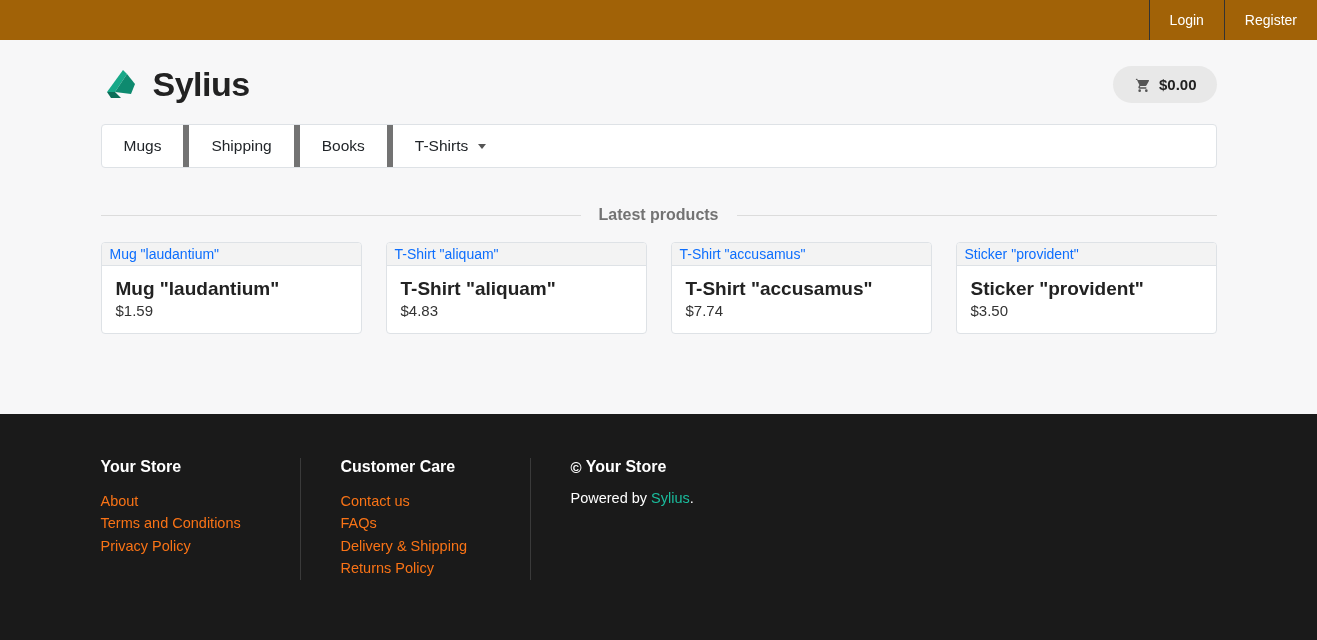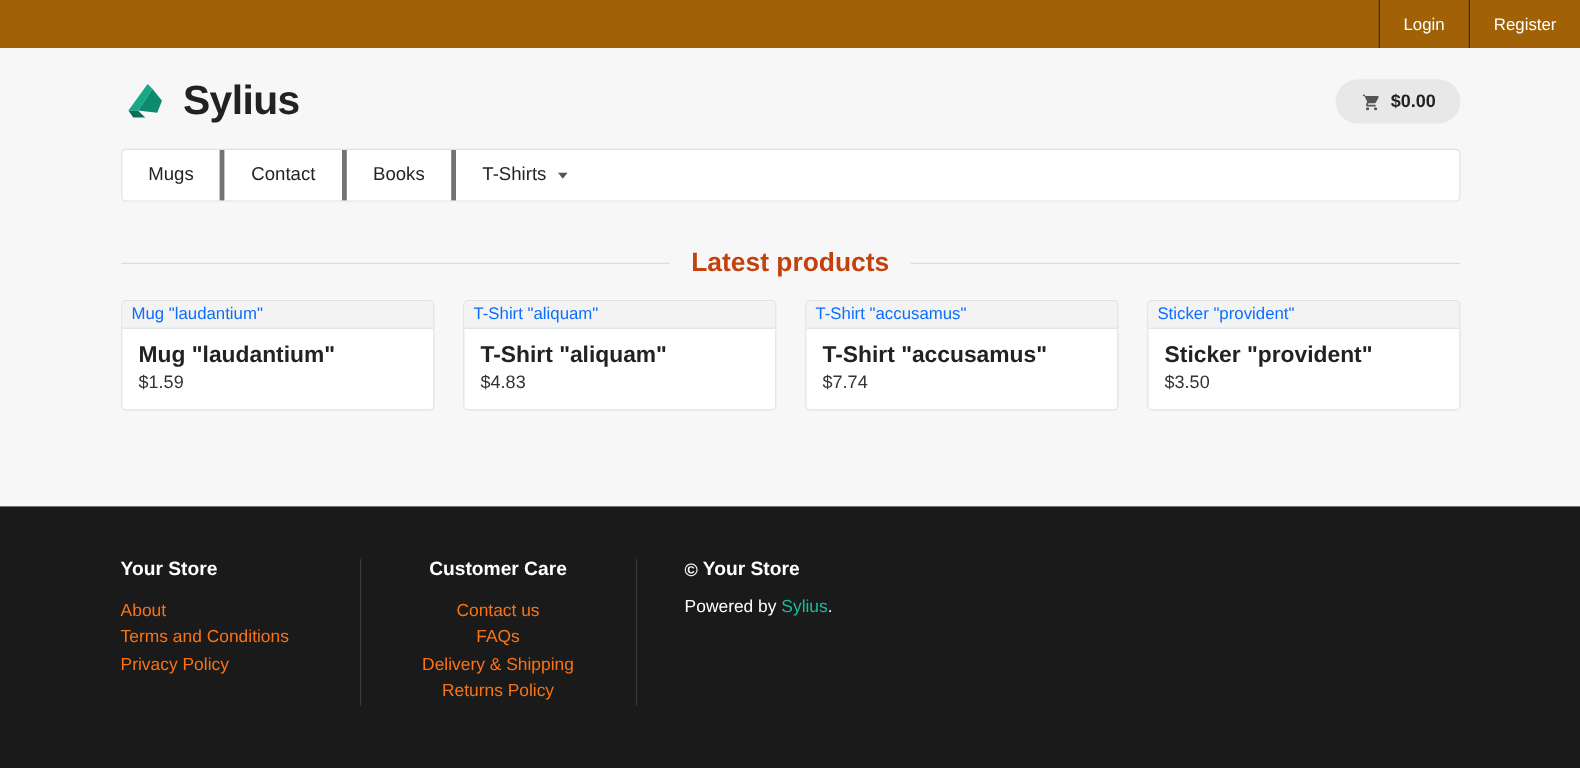--- a/index.html
+++ b/index.html
@@ -16,45 +16,45 @@
   .brand { display: flex; align-items: center; gap: 12px; }
   .brand .logo-svg { width: 40px; height: 40px; }
   .brand-name { font-size: 34px; font-weight: 600; color: #222; letter-spacing: -0.5px; }
   
   .cart-button { background: #e8e8e8; border-radius: 22px; padding: 10px 20px; display: flex; align-items: center; gap: 10px; cursor: pointer; }
   .cart-button .amount { font-weight: 600; font-size: 15px; color: #222; }
   .cart-icon { width: 16px; height: 16px; fill: #555; }
   
   
   .nav-menu { background: #fff; border: 1px solid #dee2e6; border-radius: 4px; display: flex; }
-  .nav-menu .nav-item { padding: 12px 22px; font-size: 15.5px; color: #212529; border-right: 4px solid #737373; cursor: pointer; display: flex; align-items: center; gap: 10px; }
+  .nav-menu .nav-item { padding: 12px 22px; font-size: 15.5px; color: #212529; border-right: 6px solid #737373; cursor: pointer; display: flex; align-items: center; gap: 10px; }
   .nav-menu .nav-item:last-child { border-right: none; }
   .caret { display: inline-block; width: 0; height: 0; border-left: 4px solid transparent; border-right: 4px solid transparent; border-top: 5px solid #555; vertical-align: middle; }
   
   
   .section-heading { display: flex; align-items: center; text-align: center; margin: 38px 0 18px; }
   .section-heading::before, .section-heading::after { content: ""; flex: 1; border-top: 1px solid #dcdcdc; }
-  .section-heading h2 { padding: 0 18px; font-size: 22px; font-weight: 700; color: #c2410c; text-align: center; }
+  .section-heading h2 { padding: 0 18px; font-size: 16px; font-weight: 700; color: #737373; text-align: center; }
   
   
   .product-grid { display: grid; grid-template-columns: repeat(4, 1fr); gap: 24px; margin-bottom: 80px; }
   .product-card { background: #fff; border: 1px solid #dee2e6; border-radius: 4px; overflow: hidden; }
   .product-card .img-ph { background: #f3f3f3; padding: 2px 8px; border-bottom: 1px solid #dee2e6; }
   .product-card .img-ph a { color: #0d6efd; font-size: 14px; text-decoration: none; }
   .product-card .body { padding: 12px 14px 14px; }
   .product-card .title { font-size: 19px; font-weight: 600; color: #222; margin-bottom: 2px; }
   .product-card .price { font-size: 15px; color: #333; }
   
   
   .footer { background: #1a1a1a; color: #fff; padding: 44px 0 60px; }
   .footer .cols { display: flex; gap: 10px; }
   .footer .col { padding-right: 40px; }
   .footer .col.sep { border-right: 1px solid #3a3a3a; margin-right: 30px; }
   .footer .col.col1 { width: 200px; }
-  .footer .col.col2 { width: 190px; text-align: center; }
+  .footer .col.col2 { width: 190px; }
   .footer h4 { font-size: 16px; font-weight: 700; margin-bottom: 14px; }
   .footer ul { list-style: none; }
   .footer li { color: #f97316; font-size: 14.5px; line-height: 1.55; cursor: pointer; }
   .powered { font-size: 14.5px; color: #fff; margin-top: 14px; }
   .powered a { color: #1abc9c; text-decoration: none; }
   .copy-icon { display: inline-block; font-size: 15px; vertical-align: -1px; }
 </style>
 </head>
 <body>
 
@@ -80,21 +80,21 @@
       </svg>
       <span class="amount">$0.00</span>
     </div>
   </div>
 
   <div class="nav-menu" id="nav-menu">
       <div class="nav-item">
         <span>Mugs</span>
       </div>
       <div class="nav-item">
-        <span>Contact</span>
+        <span>Shipping</span>
       </div>
       <div class="nav-item">
         <span>Books</span>
       </div>
       <div class="nav-item">
         <span>T-Shirts</span>
         <span class="caret"></span>
       </div>
     </div>
 

